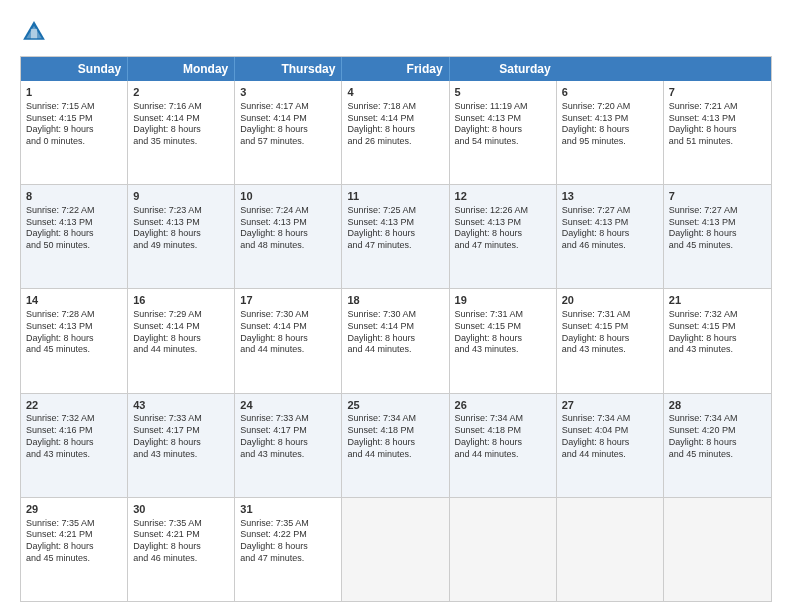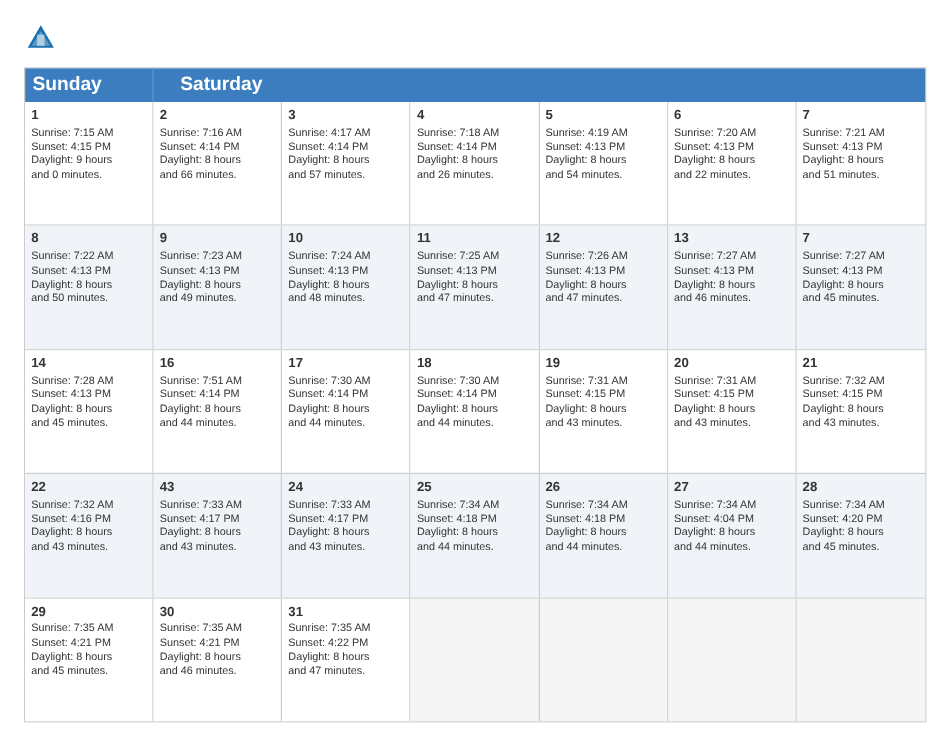--- a/index.html
+++ b/index.html
@@ -58,24 +58,25 @@
       flex-direction: column;
       border: 1px solid #ccc;
     }
     .calendar-header {
       display: grid;
       grid-template-columns: repeat(7, 1fr);
       background: #3b7dbf;
     }
     .cal-header-cell {
       color: #fff;
-      font-size: 16px;
+      font-size: 12px;
       font-weight: bold;
       padding: 5px 6px;
       border-right: 1px solid #5a9ad4;
+      text-align: right;
     }
     .cal-header-cell:last-child { border-right: none; margin-left: 16px; }
     .calendar-body {
       flex: 1;
       display: flex;
       flex-direction: column;
     }
     .cal-row {
       display: grid;
       grid-template-columns: repeat(7, 1fr);
@@ -125,65 +126,68 @@
     </div>
     <div class="title-block">
       <div class="main-title"></div>
       <div class="subtitle"></div>
     </div>
   </div>
 
   <div class="calendar">
     <div class="calendar-header">
     <div class="cal-header-cell">Sunday</div>
+        <div class="cal-header-cell">Monday</div>
+        <div class="cal-header-cell">Thursday</div>
+        <div class="cal-header-cell">Friday</div>
         <div class="cal-header-cell">Saturday</div>
       </div>
     <div class="calendar-body">
     <div class="cal-row">
           <div class="cal-cell">
             <span class="day-num">1</span>
             <div class="cell-text">Sunrise: 7:15 AM</div>
             <div class="cell-text">Sunset: 4:15 PM</div>
             <div class="cell-text">Daylight: 9 hours</div>
             <div class="cell-text">and 0 minutes.</div>
           </div>
           <div class="cal-cell">
             <span class="day-num">2</span>
             <div class="cell-text">Sunrise: 7:16 AM</div>
             <div class="cell-text">Sunset: 4:14 PM</div>
             <div class="cell-text">Daylight: 8 hours</div>
-            <div class="cell-text">and 66 minutes.</div>
+            <div class="cell-text">and 35 minutes.</div>
           </div>
           <div class="cal-cell">
             <span class="day-num">3</span>
             <div class="cell-text">Sunrise: 4:17 AM</div>
             <div class="cell-text">Sunset: 4:14 PM</div>
             <div class="cell-text">Daylight: 8 hours</div>
             <div class="cell-text">and 57 minutes.</div>
           </div>
           <div class="cal-cell">
             <span class="day-num">4</span>
             <div class="cell-text">Sunrise: 7:18 AM</div>
             <div class="cell-text">Sunset: 4:14 PM</div>
             <div class="cell-text">Daylight: 8 hours</div>
             <div class="cell-text">and 26 minutes.</div>
           </div>
           <div class="cal-cell">
             <span class="day-num">5</span>
-            <div class="cell-text">Sunrise: 4:19 AM</div>
+            <div class="cell-text">Sunrise: 11:19 AM</div>
             <div class="cell-text">Sunset: 4:13 PM</div>
             <div class="cell-text">Daylight: 8 hours</div>
             <div class="cell-text">and 54 minutes.</div>
           </div>
           <div class="cal-cell">
             <span class="day-num">6</span>
             <div class="cell-text">Sunrise: 7:20 AM</div>
             <div class="cell-text">Sunset: 4:13 PM</div>
             <div class="cell-text">Daylight: 8 hours</div>
-            <div class="cell-text">and 22 minutes.</div>
+            <div class="cell-text">and 95 minutes.</div>
           </div>
           <div class="cal-cell">
             <span class="day-num">7</span>
             <div class="cell-text">Sunrise: 7:21 AM</div>
             <div class="cell-text">Sunset: 4:13 PM</div>
             <div class="cell-text">Daylight: 8 hours</div>
             <div class="cell-text">and 51 minutes.</div>
           </div>
         </div>
         <div class="cal-row">
@@ -210,21 +214,21 @@
           </div>
           <div class="cal-cell alt-row">
             <span class="day-num">11</span>
             <div class="cell-text">Sunrise: 7:25 AM</div>
             <div class="cell-text">Sunset: 4:13 PM</div>
             <div class="cell-text">Daylight: 8 hours</div>
             <div class="cell-text">and 47 minutes.</div>
           </div>
           <div class="cal-cell alt-row">
             <span class="day-num">12</span>
-            <div class="cell-text">Sunrise: 7:26 AM</div>
+            <div class="cell-text">Sunrise: 12:26 AM</div>
             <div class="cell-text">Sunset: 4:13 PM</div>
             <div class="cell-text">Daylight: 8 hours</div>
             <div class="cell-text">and 47 minutes.</div>
           </div>
           <div class="cal-cell alt-row">
             <span class="day-num">13</span>
             <div class="cell-text">Sunrise: 7:27 AM</div>
             <div class="cell-text">Sunset: 4:13 PM</div>
             <div class="cell-text">Daylight: 8 hours</div>
             <div class="cell-text">and 46 minutes.</div>
@@ -240,21 +244,21 @@
         <div class="cal-row">
           <div class="cal-cell">
             <span class="day-num">14</span>
             <div class="cell-text">Sunrise: 7:28 AM</div>
             <div class="cell-text">Sunset: 4:13 PM</div>
             <div class="cell-text">Daylight: 8 hours</div>
             <div class="cell-text">and 45 minutes.</div>
           </div>
           <div class="cal-cell">
             <span class="day-num">16</span>
-            <div class="cell-text">Sunrise: 7:51 AM</div>
+            <div class="cell-text">Sunrise: 7:29 AM</div>
             <div class="cell-text">Sunset: 4:14 PM</div>
             <div class="cell-text">Daylight: 8 hours</div>
             <div class="cell-text">and 44 minutes.</div>
           </div>
           <div class="cal-cell">
             <span class="day-num">17</span>
             <div class="cell-text">Sunrise: 7:30 AM</div>
             <div class="cell-text">Sunset: 4:14 PM</div>
             <div class="cell-text">Daylight: 8 hours</div>
             <div class="cell-text">and 44 minutes.</div>

